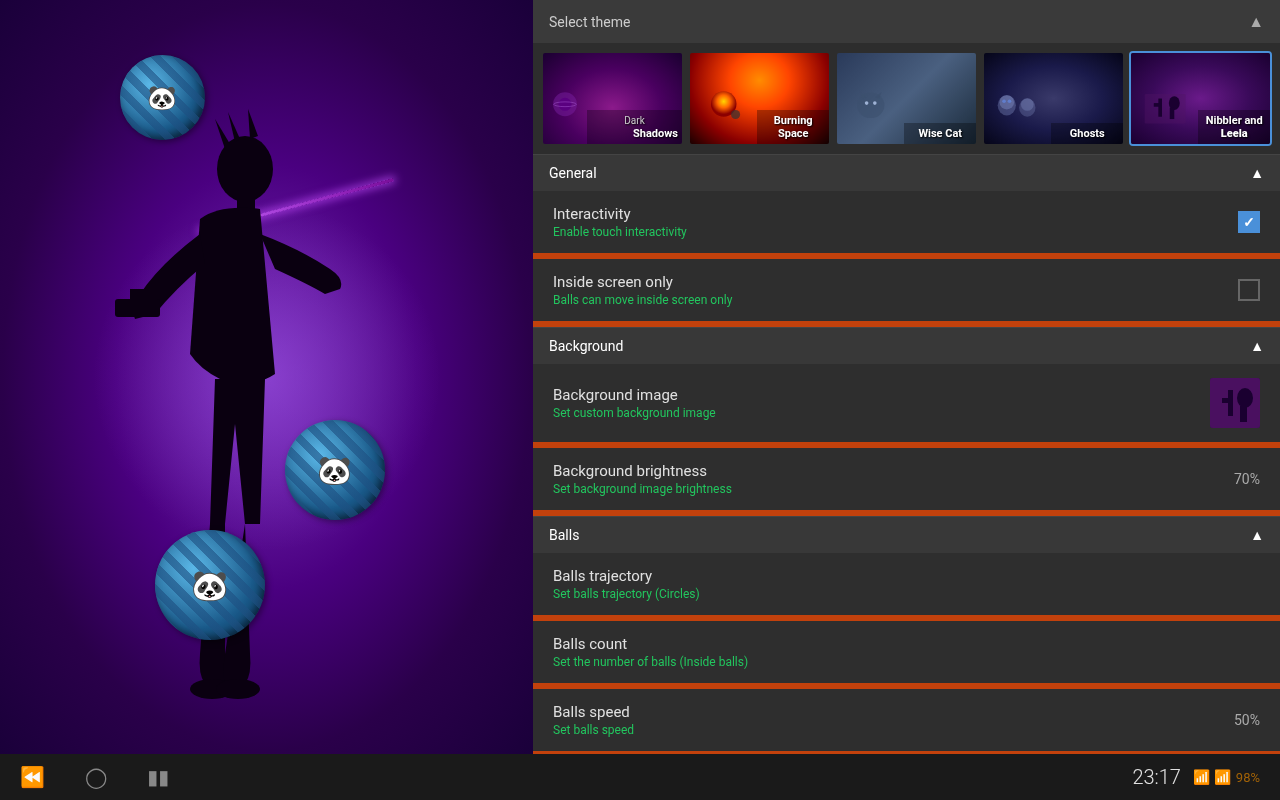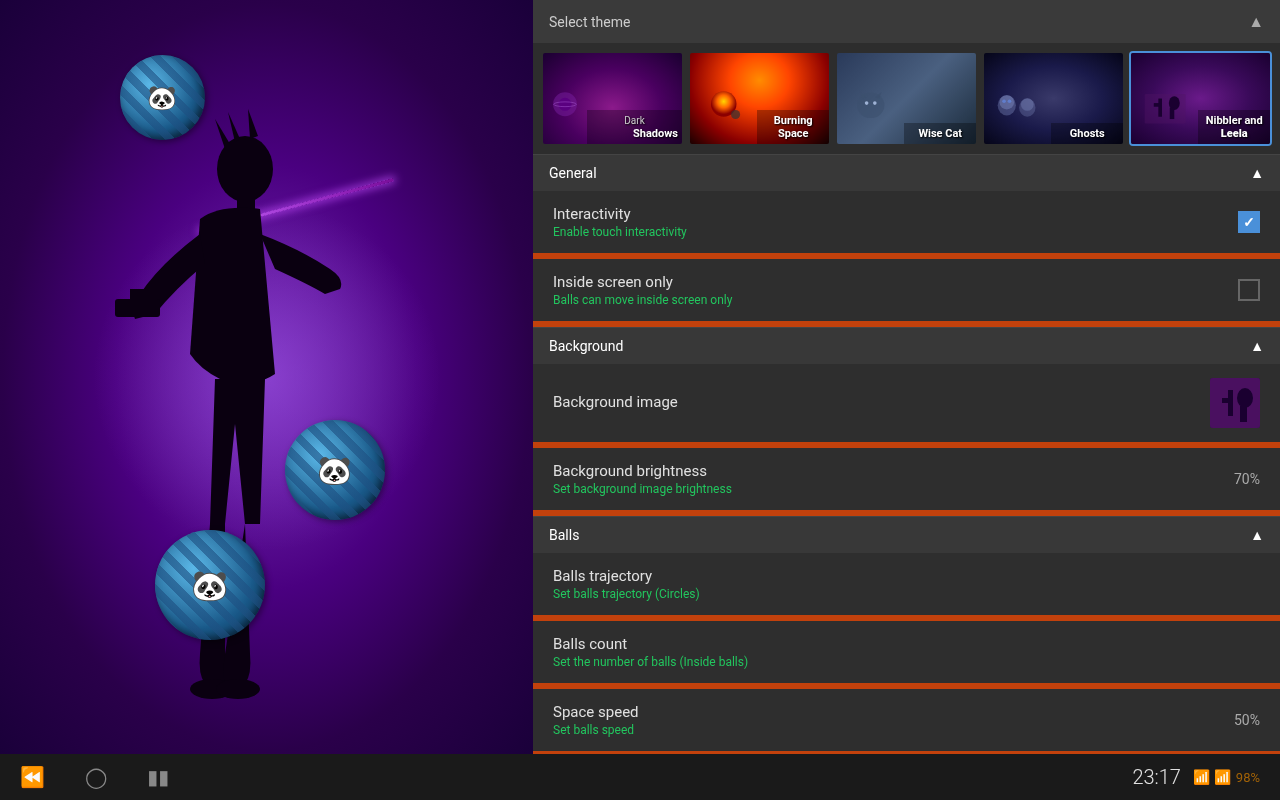--- a/index.html
+++ b/index.html
@@ -498,20 +498,21 @@
 
     <div class="settings-group">
       <div class="settings-group-header">
         <span>Background</span>
         <span class="chevron">▲</span>
       </div>
 
       <div class="setting-item">
         <div class="setting-text">
           <div class="setting-title">Background image</div>
+          <div class="setting-subtitle">Set custom background image</div>
         </div>
         <div class="bg-preview">
           <svg width="50" height="50" viewBox="0 0 50 50">
             <rect width="50" height="50" fill="#4A1060"></rect>
 
             <g fill="#1A0030">
               <ellipse cx="35" cy="20" rx="8" ry="10"></ellipse>
               <rect x="30" y="28" width="7" height="16"></rect>
               <rect x="18" y="12" width="5" height="26"></rect>
               <rect x="12" y="20" width="10" height="5"></rect>
@@ -544,21 +545,21 @@
 
       <div class="setting-item">
         <div class="setting-text">
           <div class="setting-title">Balls count</div>
           <div class="setting-subtitle">Set the number of balls (Inside balls)</div>
         </div>
       </div>
 
       <div class="setting-item">
         <div class="setting-text">
-          <div class="setting-title">Space speed</div>
+          <div class="setting-title">Balls speed</div>
           <div class="setting-subtitle">Set balls speed</div>
         </div>
         <div class="setting-value">50%</div>
       </div>
 
       <div class="setting-item" style="opacity:0.5;">
         <div class="setting-text">
           <div class="setting-title">Balls size</div>
         </div>
       </div>

